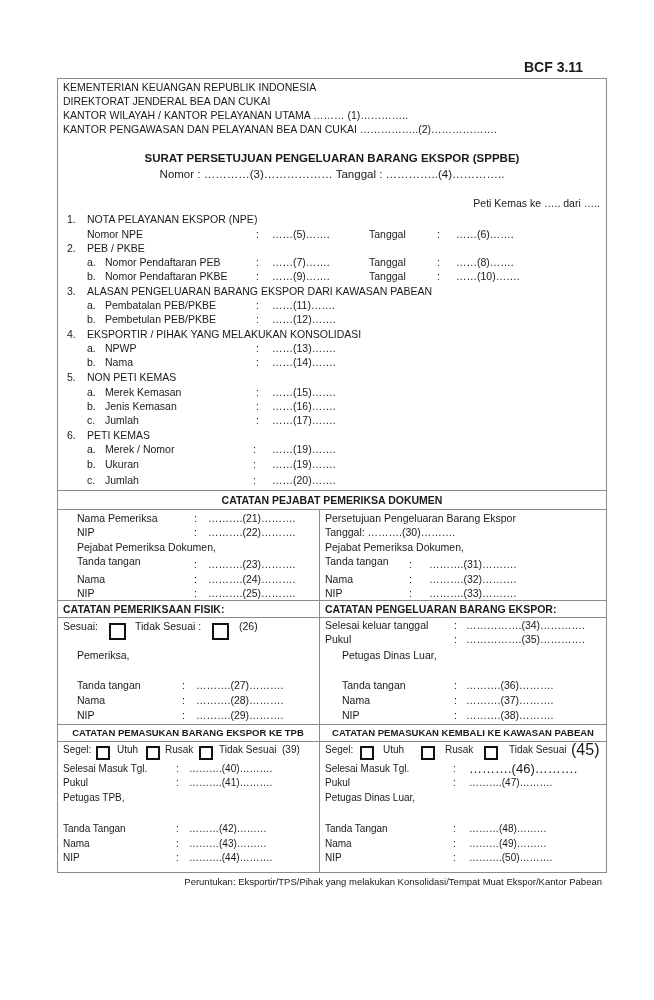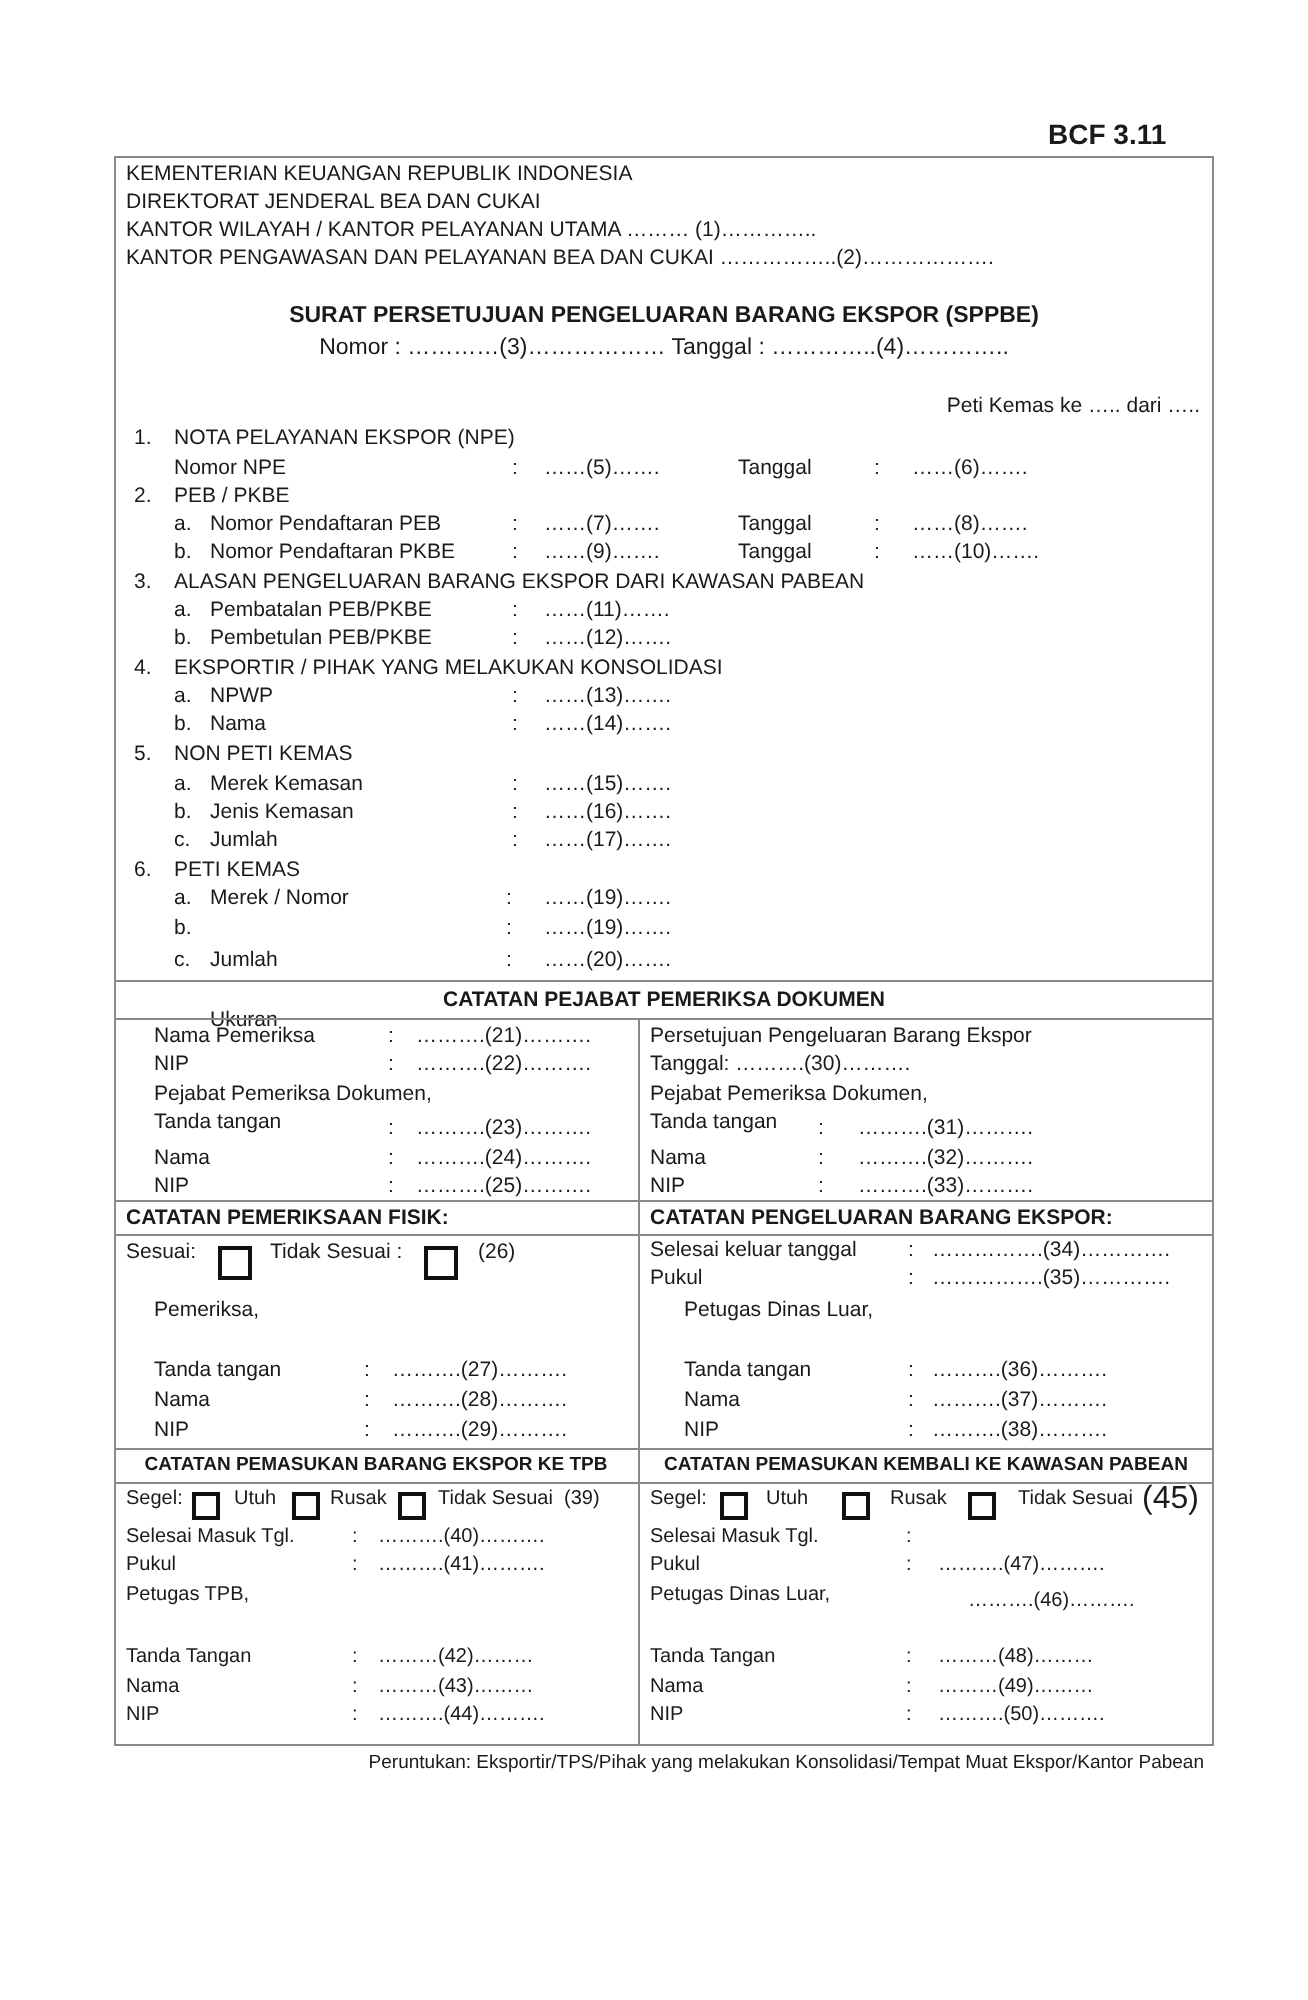--- a/index.html
+++ b/index.html
@@ -99,21 +99,21 @@
 <div class="abs t" style="left:256px; top:414px;">:</div>
 <div class="abs t" style="left:272px; top:414px;">……(17)…….</div>
 
 <div class="abs t" style="left:67px; top:429px;">6.</div>
 <div class="abs t" style="left:87px; top:429px;">PETI KEMAS</div>
 <div class="abs t" style="left:87px; top:443px;">a.</div>
 <div class="abs t" style="left:105px; top:443px;">Merek / Nomor</div>
 <div class="abs t" style="left:253px; top:443px;">:</div>
 <div class="abs t" style="left:272px; top:443px;">……(19)…….</div>
 <div class="abs t" style="left:87px; top:458px;">b.</div>
-<div class="abs t" style="left:105px; top:458px;margin-top:46px;">Ukuran</div>
+<div class="abs t" style="left:105px; top:458px;">Ukuran</div>
 <div class="abs t" style="left:253px; top:458px;">:</div>
 <div class="abs t" style="left:272px; top:458px;">……(19)…….</div>
 <div class="abs t" style="left:87px; top:474px;">c.</div>
 <div class="abs t" style="left:105px; top:474px;">Jumlah</div>
 <div class="abs t" style="left:253px; top:474px;">:</div>
 <div class="abs t" style="left:272px; top:474px;">……(20)…….</div>
 
 <div class="hline" style="left:57px; width:550px; top:490px;"></div>
 <div class="abs t b ctr" style="left:57px; width:550px; top:494px;">CATATAN PEJABAT PEMERIKSA DOKUMEN</div>
 <div class="hline" style="left:57px; width:550px; top:509px;"></div>
@@ -222,21 +222,21 @@
 <div class="abs t" style="left:325px; top:743px; font-size:10px;">Segel:</div>
 <div class="box" style="left:360px; top:746px;"></div>
 <div class="abs t" style="left:383px; top:743px; font-size:10px;">Utuh</div>
 <div class="box" style="left:421px; top:746px;"></div>
 <div class="abs t" style="left:445px; top:743px; font-size:10px;">Rusak</div>
 <div class="box" style="left:484px; top:746px;"></div>
 <div class="abs t" style="left:509px; top:743px; font-size:10px;">Tidak Sesuai</div>
 <div class="abs t" style="left:571px; top:743px; font-size:16px;">(45)</div>
 <div class="abs t" style="left:325px; top:762px; font-size:10px;">Selesai Masuk Tgl.</div>
 <div class="abs t" style="left:453px; top:762px; font-size:10px;">:</div>
-<div class="abs t" style="left:484px; top:762px; font-size:10px;margin-top:32px;">……….(46)……….</div>
+<div class="abs t" style="left:469px; top:762px; font-size:13px;">……….(46)……….</div>
 <div class="abs t" style="left:325px; top:776px; font-size:10px;">Pukul</div>
 <div class="abs t" style="left:453px; top:776px; font-size:10px;">:</div>
 <div class="abs t" style="left:469px; top:776px; font-size:10px;">……….(47)……….</div>
 <div class="abs t" style="left:325px; top:791px; font-size:10px;">Petugas Dinas Luar,</div>
 <div class="abs t" style="left:325px; top:822px; font-size:10px;">Tanda Tangan</div>
 <div class="abs t" style="left:453px; top:822px; font-size:10px;">:</div>
 <div class="abs t" style="left:469px; top:822px; font-size:10px;">………(48)………</div>
 <div class="abs t" style="left:325px; top:837px; font-size:10px;">Nama</div>
 <div class="abs t" style="left:453px; top:837px; font-size:10px;">:</div>
 <div class="abs t" style="left:469px; top:837px; font-size:10px;">………(49)………</div>

